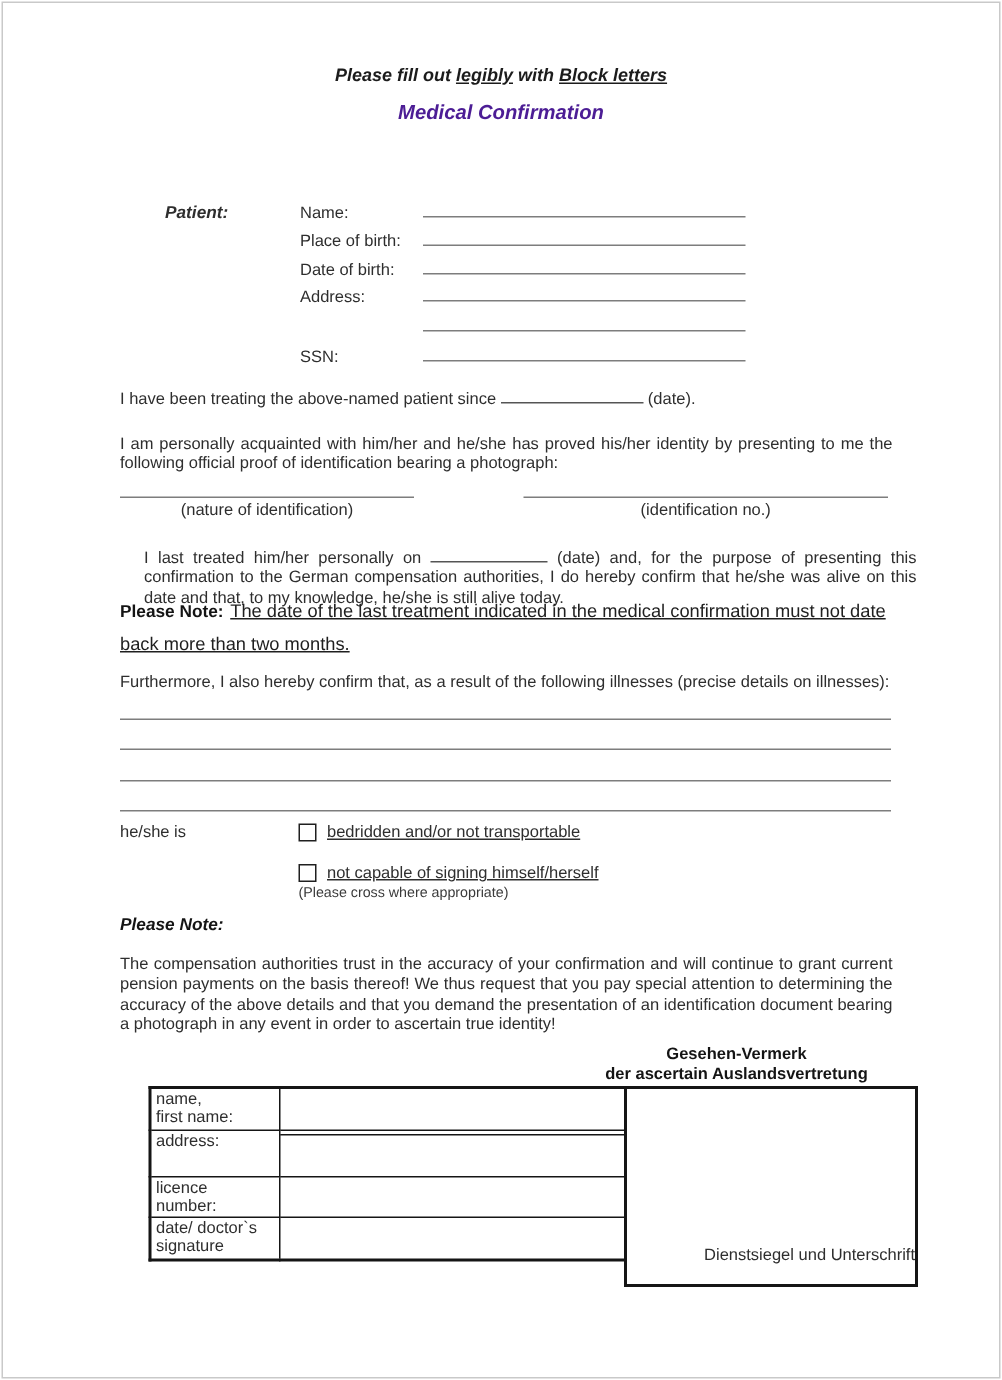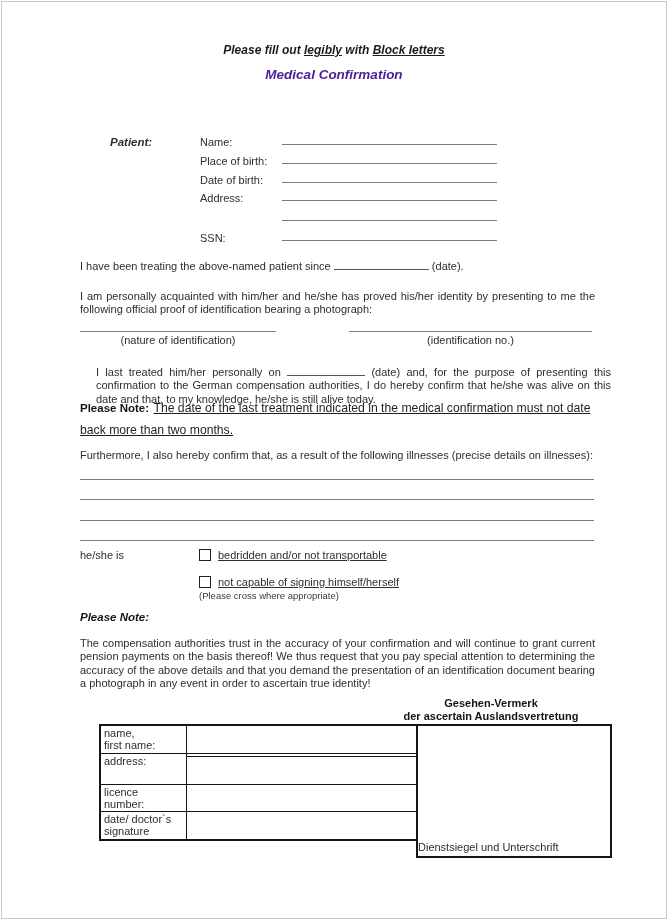--- a/index.html
+++ b/index.html
@@ -72,22 +72,22 @@
     padding: 1px 3px; white-space: pre-line;
   }
   td.lbl { width: 86px; }
   td.val { width: 249px; }
 
   .consulate-box {
     left: 414px; top: 722px; width: 196px; height: 134px;
     border: 2px solid #151515; background: #fff;
   }
   .stamp-caption {
-    position: absolute; left: 0; bottom: 3px; width: 100%;
-    text-align: left; font-size: 11px;
+    position: absolute; left: 0; bottom: 13px; width: 100%;
+    text-align: right; font-size: 11px;
   }
   .heading-2line { font-size: 11px; line-height: 12.6px; }
 </style>
 </head>
 <body>
 
 <div class="page">
 
   <div class="abs instruction center bi"><span>Please fill out </span><span class="u">legibly</span><span> with </span><span class="u">Block letters</span></div>
 

